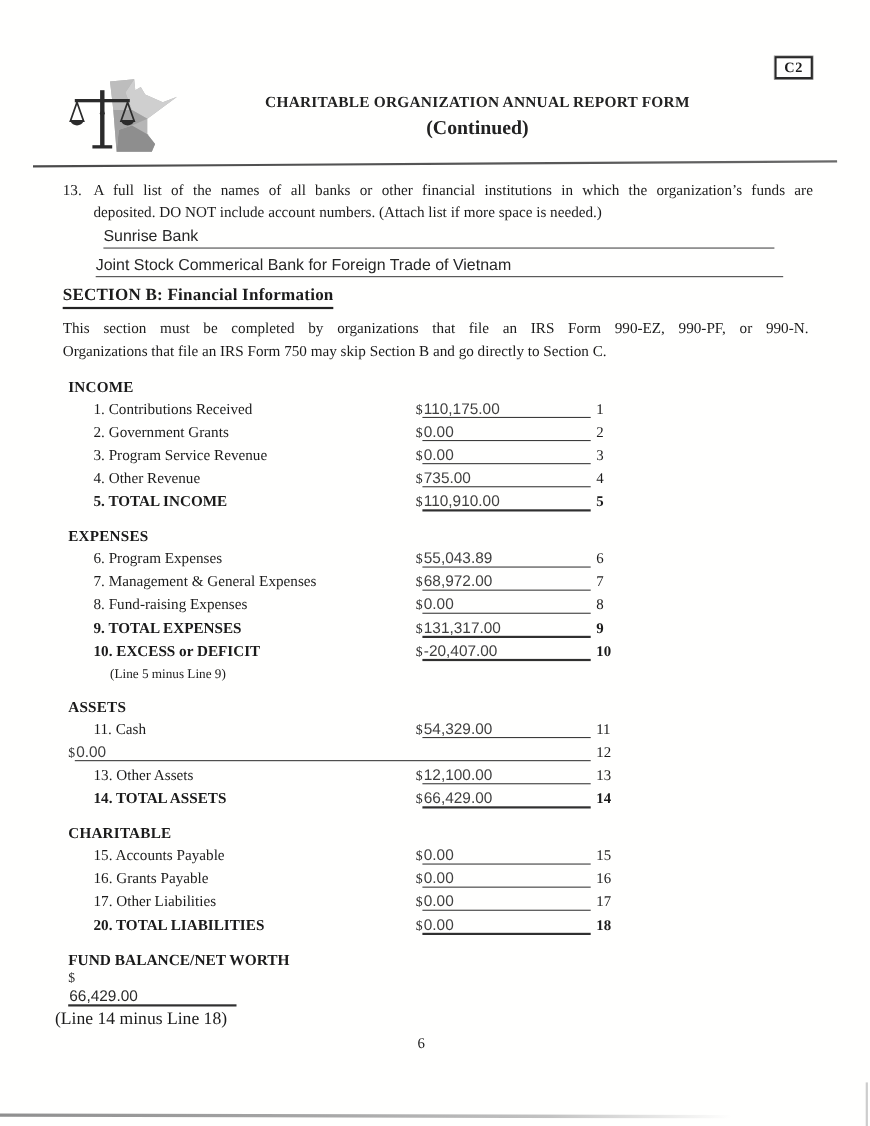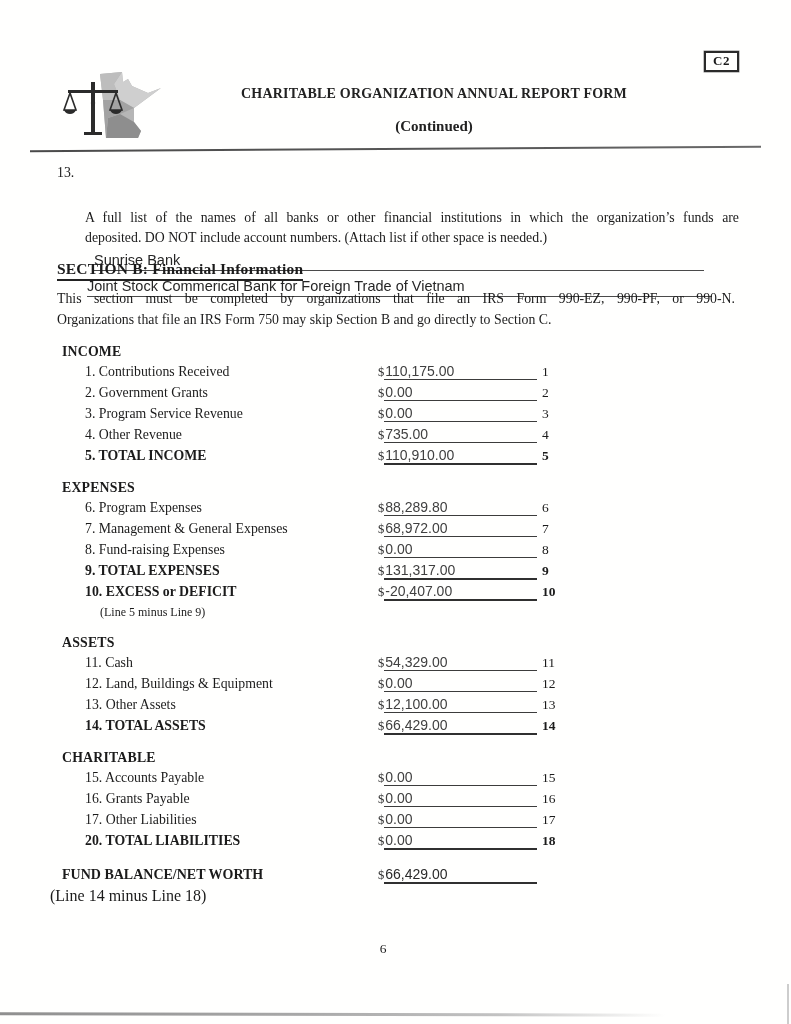--- a/index.html
+++ b/index.html
@@ -15,33 +15,33 @@
     font-weight:bold; font-size:13px; letter-spacing:0.5px;
     box-shadow:0 0 0 0.5px #888;
   }
 
   
   .logo { position:absolute; left:62px; top:70px; width:104px; height:76px; }
 
   
   .title-wrap { position:absolute; left:124px; top:86px; width:620px; text-align:center; }
   .main-title { font-weight:bold; font-size:14px; letter-spacing:0.2px; color:#222; }
-  .sub-title  { font-weight:bold; font-size:15px; margin-top:16px; color:#222; }
+  .sub-title  { font-weight:bold; font-size:18px; margin-top:4px; color:#222; }
 
   .header-rule {
     position:absolute; left:30px; top:148px; width:731px; height:2.2px;
     background:linear-gradient(to right,#4a4a4a,#5a5a5a 70%,#6a6a6a);
     transform:rotate(-0.35deg);
   }
 
   
   .item13 { position:absolute; left:57px; top:163px; width:682px; }
   .item13-para { display:flex; font-size:13.8px; line-height:19.5px; }
   .item13-num { width:28px; flex:none; }
-  .item13-text { flex:1;margin-top:45px; }
+  .item13-text { flex:1; }
   .jlast { text-align:justify; text-align-last:justify; }
   .bank-line {
     font-family:"Liberation Sans", sans-serif; font-size:14.5px; color:#262626;
     border-bottom:1.6px solid #4a4a4a; padding-bottom:2px;
   }
   .bank1 { margin-left:37px; width:610px; margin-top:5px; }
   .bank2 { margin-left:30px; width:625px; margin-top:7px; }
 
   
   .section-b { position:absolute; left:57px; top:260px; width:678px; }
@@ -66,21 +66,21 @@
     flex:1; font-family:"Liberation Sans", sans-serif; font-size:14px; color:#404040;
     border-bottom:1.7px solid #3c3c3c; padding-left:1px; white-space:nowrap;
   }
   .lnum { width:20px; flex:none; margin-left:5px; font-size:13.5px; }
   .total .row-label, .total .lnum { font-weight:bold; }
   .total .amt { border-bottom-width:2.5px; border-bottom-color:#303030; }
   .row-note { font-size:12px; padding-left:38px; height:18px; margin-top:1px; }
 
   
   .fund-balance { margin-top:13px; }
-  .fb-row { display:flex; align-items:baseline; }
+  .fb-row { display:flex; align-items:baseline;flex-direction:column; }
   .fb-label { width:316px; flex:none; font-weight:bold; font-size:14px; white-space:nowrap; }
   .fb-amt {
     width:152px; flex:none; font-family:"Liberation Sans", sans-serif; font-size:14px;
     color:#2a2a2a; border-bottom:2.3px solid #303030; padding-left:1px;
   }
   .fb-note { font-size:16px; margin-top:3px; margin-left:-12px; }
 
   
   .page-number { position:absolute; left:0; top:941px; width:766px; text-align:center; font-size:13.5px; }
 
@@ -128,21 +128,21 @@
     <div class="sub-title">(Continued)</div>
   </div>
 
   <div class="header-rule"></div>
 
   <div class="item13">
     <div class="item13-para">
       <span class="item13-num">13.</span>
       <span class="item13-text">
         <span class="jlast" style="display:block;">A full list of the names of all banks or other financial institutions in which the organization’s funds are</span>
-        <span style="display:block;">deposited. DO NOT include account numbers. (Attach list if other space is needed.)</span>
+        <span style="display:block;">deposited. DO NOT include account numbers. (Attach list if more space is needed.)</span>
       </span>
     </div>
     <div class="bank-line bank1">Sunrise Bank</div>
     <div class="bank-line bank2">Joint Stock Commerical Bank for Foreign Trade of Vietnam</div>
   </div>
 
   <div class="section-b">
     <div class="section-b-heading">SECTION B: Financial Information</div>
     <div class="section-b-text">
       <span class="jlast" style="display:block;">This section must be completed by organizations that file an IRS Form 990-EZ, 990-PF, or 990-N.</span>
@@ -195,21 +195,21 @@
           </span>
       </div>
     </div>
 
     <div class="group">
       <div class="group-heading">EXPENSES</div>
       <div class="fin-row">
         <span class="row-label">6. Program Expenses</span>
         <span class="val">
             <span class="cur">$</span>
-            <span class="amt">88,289.80</span>
+            <span class="amt">55,043.89</span>
             <span class="lnum">6</span>
           </span>
       </div>
       <div class="fin-row">
         <span class="row-label">7. Management &amp; General Expenses</span>
         <span class="val">
             <span class="cur">$</span>
             <span class="amt">68,972.00</span>
             <span class="lnum">7</span>
           </span>
@@ -245,21 +245,20 @@
       <div class="group-heading">ASSETS</div>
       <div class="fin-row">
         <span class="row-label">11. Cash</span>
         <span class="val">
             <span class="cur">$</span>
             <span class="amt">54,329.00</span>
             <span class="lnum">11</span>
           </span>
       </div>
       <div class="fin-row">
-        <span class="row-label">12. Land, Buildings &amp; Equipment</span>
         <span class="val">
             <span class="cur">$</span>
             <span class="amt">0.00</span>
             <span class="lnum">12</span>
           </span>
       </div>
       <div class="fin-row">
         <span class="row-label">13. Other Assets</span>
         <span class="val">
             <span class="cur">$</span>

